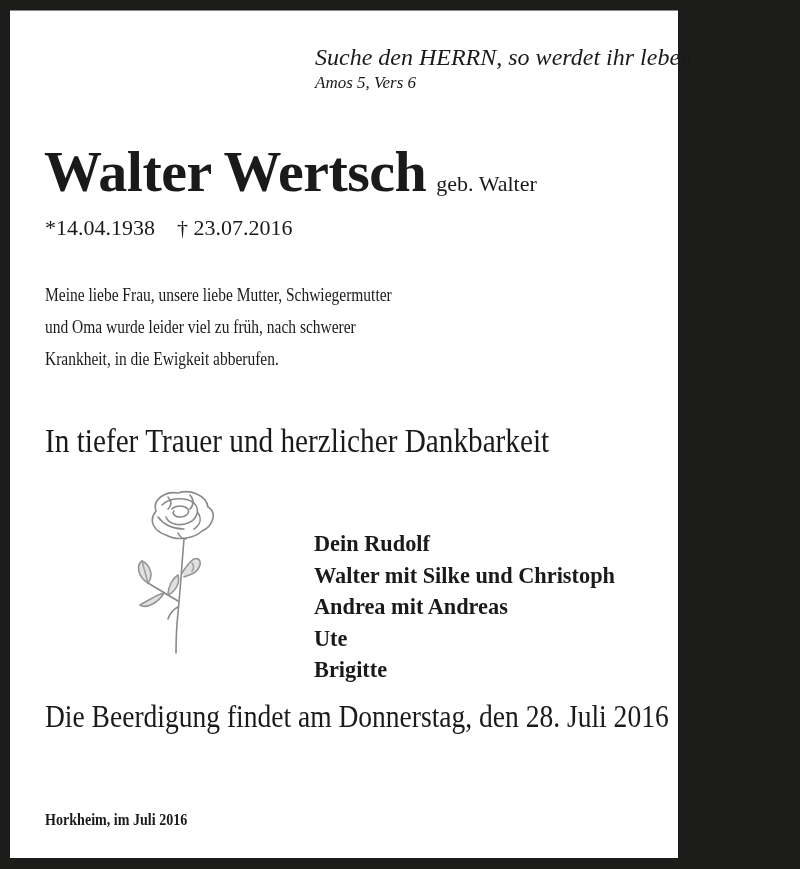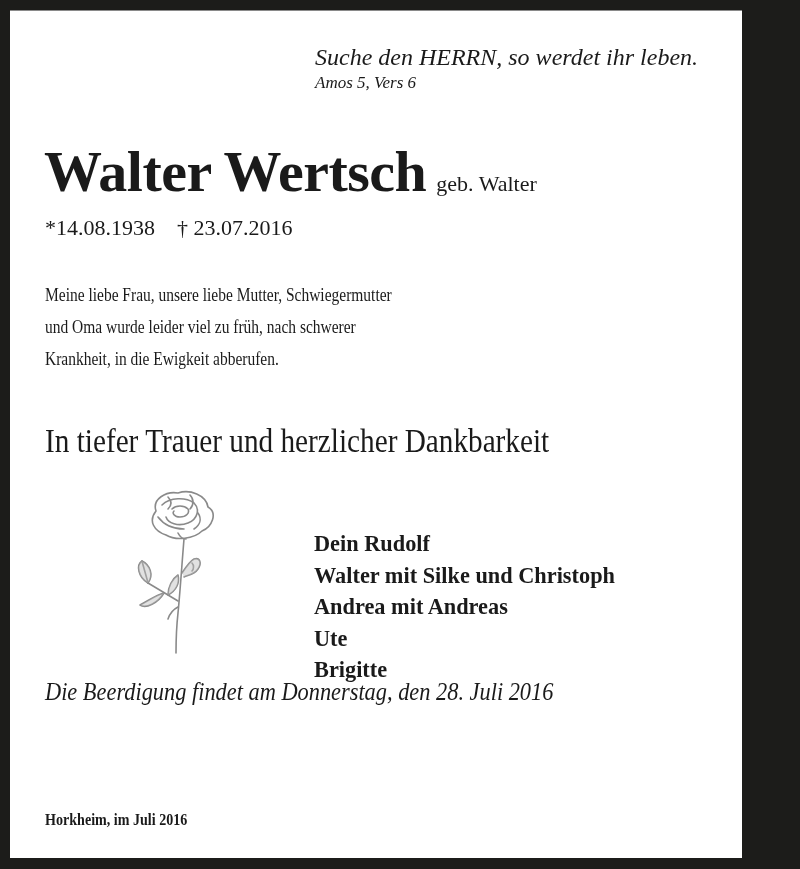--- a/index.html
+++ b/index.html
@@ -12,21 +12,21 @@
     height: 869px;
     position: relative;
     overflow: hidden;
     font-family: "Liberation Serif", "DejaVu Serif", serif;
     color: #1a1a1a;
   }
   .card {
     position: absolute;
     left: 10px;
     top: 10px;
-    width: 732px;
+    width: 668px;
     height: 848px;
     background: #ffffff;
     border-top: 1px solid #8a8a8a;
     box-sizing: border-box;
   }
   .abs { position: absolute; white-space: nowrap; }
   .cond {
     display: inline-block;
     transform-origin: 0 0;
   }
@@ -89,24 +89,23 @@
     left: 304px;
     top: 486px;
     font-weight: bold;
     font-size: 24px;
     line-height: 31.5px;
     margin-top: 31px;
   }
   .family .cond { transform: scaleX(0.93); }
   .funeral {
     left: 35px;
-    top: 665px;
-    font-size: 26px;
+    top: 689px;
+    font-size: 32px;
     line-height: 32px;
-    font-style: italic;
   }
   .funeral .cond { transform: scaleX(0.86); }
   .place {
     left: 35px;
     top: 795px;
     font-size: 16px;
     line-height: 28px;
     font-weight: bold;
   }
   .place .cond { transform: scaleX(0.88); }
@@ -118,21 +117,21 @@
 <div class="card">
 
   <div class="abs verse">Suche den HERRN, so werdet ihr leben.</div>
   <div class="abs verse-ref">Amos 5, Vers 6</div>
 
   <div class="abs name-row">
     <span class="name">Walter Wertsch</span><span class="maiden">geb. Walter</span>
   </div>
 
   <div class="abs dates">
-    <span>*14.08.1938</span><span class="death">† 23.07.2016</span>
+    <span>*14.04.1938</span><span class="death">† 23.07.2016</span>
   </div>
 
   <div class="abs body-text">
     <span class="line"><span class="cond">Meine liebe Frau, unsere liebe Mutter, Schwiegermutter</span></span>
     <span class="line"><span class="cond">und Oma wurde leider viel zu früh, nach schwerer</span></span>
     <span class="line"><span class="cond">Krankheit, in die Ewigkeit abberufen.</span></span>
   </div>
 
   <div class="abs thanks">
     <span class="cond">In tiefer Trauer und herzlicher Dankbarkeit</span>

